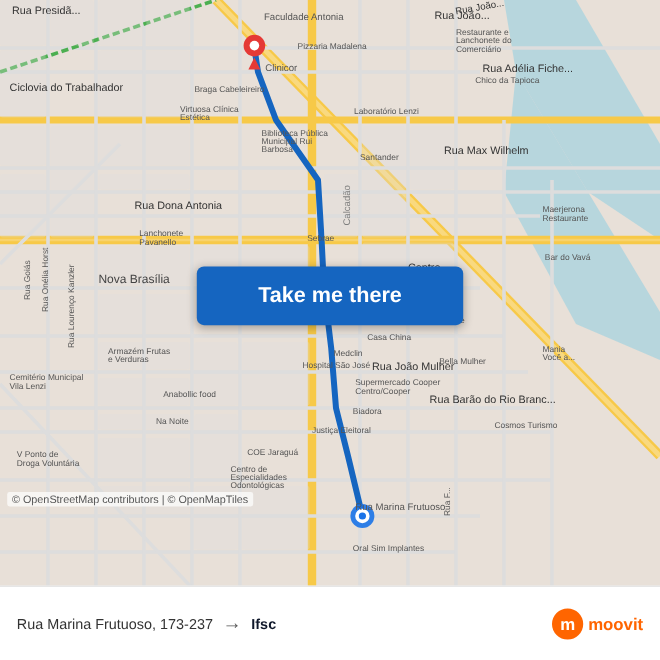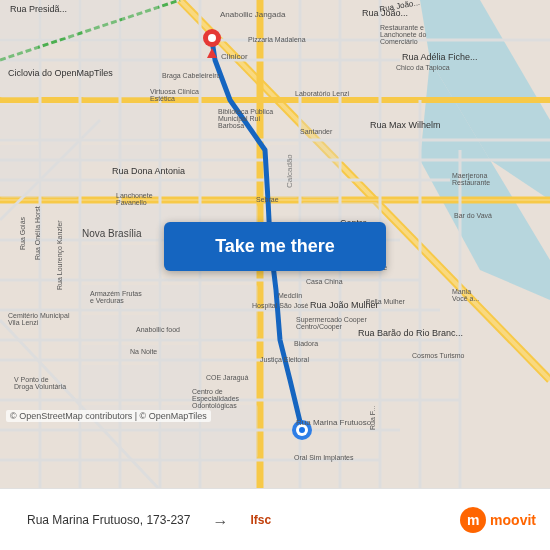--- a/index.html
+++ b/index.html
@@ -102,38 +102,37 @@
       align-items: center;
       padding: 0 14px 0 14px;
       z-index: 200;
       border-top: 1px solid #e0e0e0;
     }
 
     .route-info {
       display: flex;
       align-items: center;
       flex: 1;
-      gap: 22px;
-      margin-left: 13px;
+      gap: 8px;
     }
 
     .route-origin {
       font-size: 12px;
       color: #333;
       font-weight: 500;
     }
 
     .route-arr {
       font-size: 16px;
       color: #555;
     }
 
     .route-dest {
       font-size: 12px;
-      color: #c2410c;
+      color: #0f172a;
       font-weight: bold;
       text-align: center;
     }
 
     .moovit-brand {
       display: flex;
       align-items: center;
       gap: 4px;
       margin-left: auto;
     }
@@ -256,31 +255,31 @@
     <circle cx="302" cy="430" r="10" fill="#1a73e8" opacity="0.9"></circle>
     <circle cx="302" cy="430" r="6" fill="#ffffff"></circle>
     <circle cx="302" cy="430" r="3" fill="#1a73e8"></circle>
 
     <ellipse cx="212" cy="38" rx="9" ry="9" fill="#e53935"></ellipse>
     <polygon points="212,48 207,58 217,58" fill="#e53935"></polygon>
     <circle cx="212" cy="38" r="4" fill="white"></circle>
   </svg>
 
   <div class="street-label" style="top:4px;left:10px;">Rua Presidã...</div>
-  <div class="street-label" style="top:68px;left:8px;">Ciclovia do OpenMapTiles</div>
+  <div class="street-label" style="top:68px;left:8px;">Ciclovia do Trabalhador</div>
   <div class="street-label" style="top:8px;left:362px;">Rua João...</div>
   <div class="street-label" style="top:52px;left:402px;">Rua Adélia Fiche...</div>
   <div class="street-label" style="top:120px;left:370px;">Rua Max Wilhelm</div>
   <div class="street-label" style="top:166px;left:112px;">Rua Dona Antonia</div>
   <div class="street-label" style="top:300px;left:310px;">Rua João Mulher</div>
   <div class="street-label" style="top:328px;left:358px;">Rua Barão do Rio Branc...</div>
   <div class="street-label" style="top:218px;left:340px;">Centro</div>
 
   <div class="place-label" style="top:52px;left:185px;font-size:8px;margin-left:36px;">Clinicor</div>
-  <div class="place-label" style="top:10px;left:220px;font-size:8px;">Anabollic Jangada</div>
+  <div class="place-label" style="top:10px;left:220px;font-size:8px;">Faculdade Antonia</div>
   <div class="place-label" style="top:36px;left:248px;font-size:7px;">Pizzaria Madalena</div>
   <div class="place-label" style="top:24px;left:380px;font-size:7px;">Restaurante e<br>Lanchonete do<br>Comerciário</div>
   <div class="place-label" style="top:64px;left:396px;font-size:7px;">Chico da Tapioca</div>
   <div class="place-label" style="top:72px;left:162px;font-size:7px;">Braga Cabeleireiro</div>
   <div class="place-label" style="top:88px;left:150px;font-size:7px;">Virtuosa Clínica<br>Estética</div>
   <div class="place-label" style="top:108px;left:218px;font-size:7px;">Biblioteca Pública<br>Municipal Rui<br>Barbosa</div>
   <div class="place-label" style="top:90px;left:295px;font-size:7px;">Laboratório Lenzi</div>
   <div class="place-label" style="top:128px;left:300px;font-size:7px;">Santander</div>
   <div class="place-label" style="top:196px;left:256px;font-size:7px;">Sebrae</div>
   <div class="district-label" style="top:228px;left:82px;">Nova Brasília</div>

